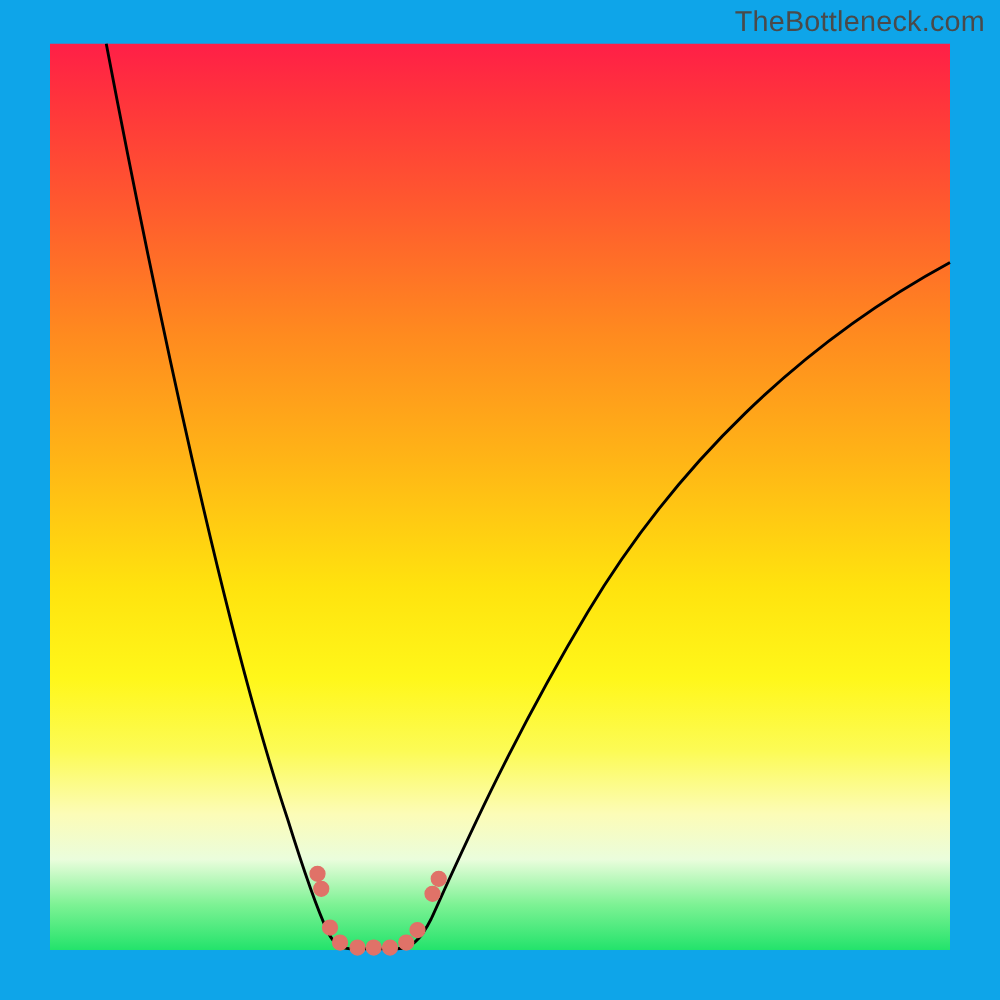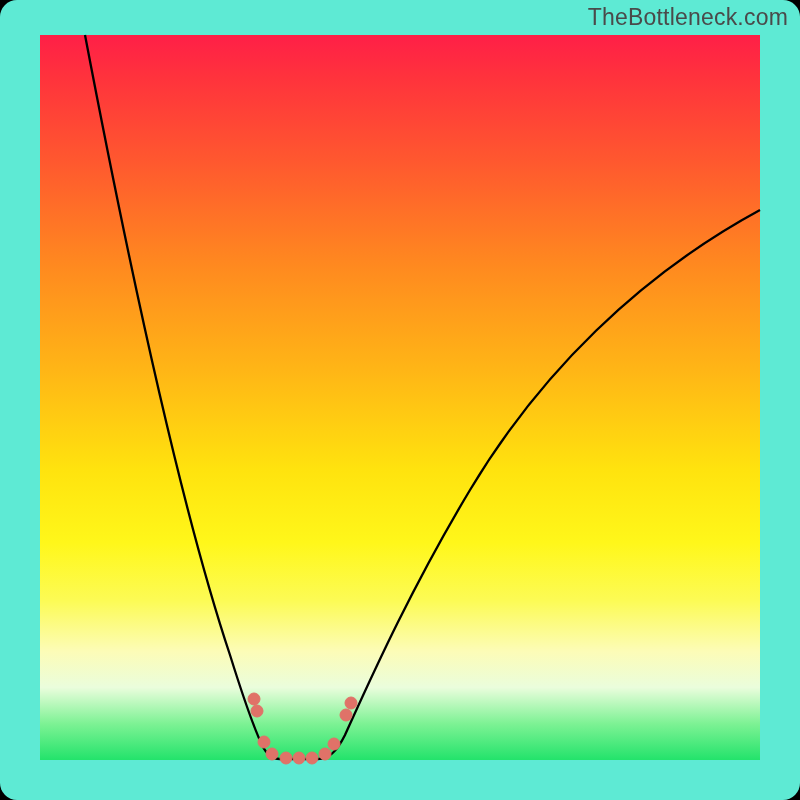--- a/index.html
+++ b/index.html
@@ -7,22 +7,21 @@
     padding: 0;
     width: 800px;
     height: 800px;
     background: #000;
     overflow: hidden;
   }
   .container {
     position: relative;
     width: 800px;
     height: 800px;
-    background: #5eead4;
-    border-radius: 17px;
+    background: #0ea5e9;
   }
   .watermark {
     position: absolute;
     top: 4px;
     right: 12px;
     font-family: Arial, Helvetica, sans-serif;
     font-size: 23px;
     color: #4a4a4a;
     letter-spacing: 0.2px;
     z-index: 10;

